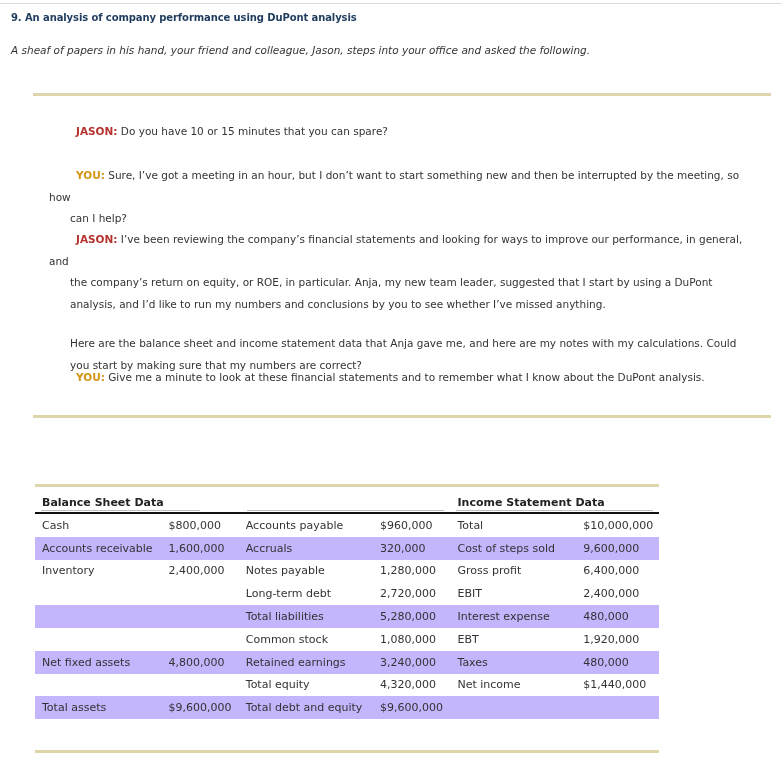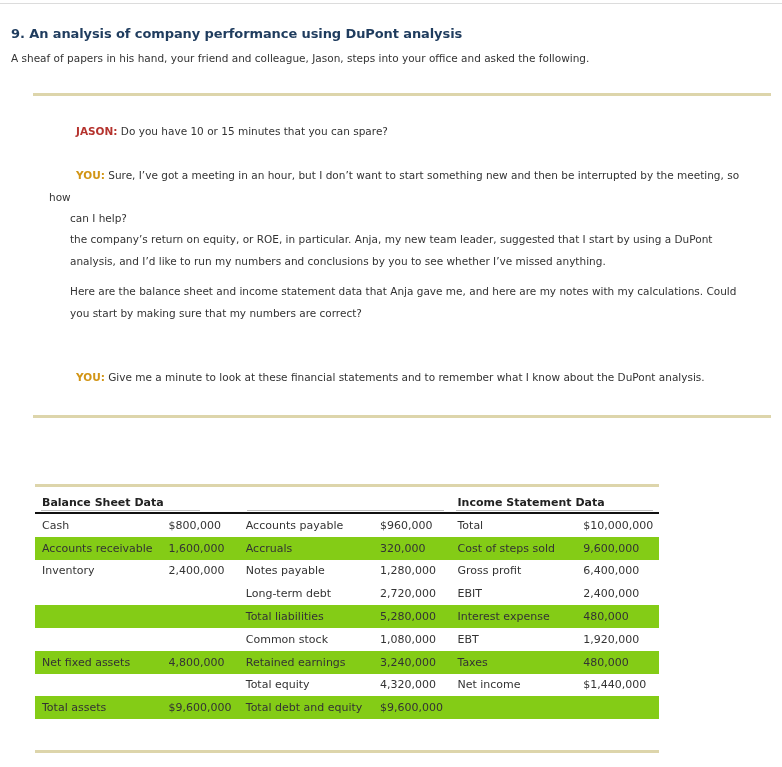--- a/index.html
+++ b/index.html
@@ -17,33 +17,34 @@
     }
     .top-rule {
       position: absolute;
       left: 0; top: 3px;
       width: 782px;
       height: 1px;
       background: #dcdcdc;
     }
     .question-title {
       position: absolute;
-      left: 11px; top: 26px;
-      font-size: 13px;
+      left: 11px; top: 12px;
+      font-size: 10px;
       font-weight: bold;
       color: #1f3c5e;
       white-space: nowrap;
       letter-spacing: -0.1px;
     }
     .intro {
       position: absolute;
-      left: 11px; top: 52px;
+      left: 11px; top: 44px;
       font-size: 10.5px;
       color: #333;
       white-space: nowrap;
+      font-style: italic;
     }
     .tan-rule {
       position: absolute;
       left: 33px;
       width: 738px;
       height: 3px;
       background: #ddd5ab;
     }
     .dialog {
       position: absolute;
@@ -75,21 +76,21 @@
       border-collapse: collapse;
       font-size: 11px;
       color: #333;
     }
     .fin-table td {
       height: 22.8px;
       padding: 0 0 0 7px;
       white-space: nowrap;
       vertical-align: middle;
     }
-    .fin-table tr.shade td { background: #84cc16; }
+    .fin-table tr.shade td { background: #c4b5fd; }
     .fin-table tr.hdr td {
       height: 20px;
       font-weight: bold;
       color: #222;
       padding-bottom: 0;
       vertical-align: bottom;
     }
     .hdr-cell {
       position: relative;
       border-bottom: 2px solid #111;
@@ -143,23 +144,24 @@
 <div class="dialog" style="top:121px;">
   <p><span class="speaker jason">JASON:</span><span> Do you have 10 or 15 minutes that you can spare?</span></p>
 </div>
 
 <div class="dialog" style="top:165px;">
   <p><span class="speaker you">YOU:</span><span> Sure, I’ve got a meeting in an hour, but I don’t want to start something new and then be interrupted by the meeting, so how</span></p>
   <p class="cont">can I help?</p>
 </div>
 
 <div class="dialog" style="top:229px;">
+  <p><span class="speaker jason">JASON:</span><span> I’ve been reviewing the company’s financial statements and looking for ways to improve our performance, in general, and</span></p>
   <p class="cont">the company’s return on equity, or ROE, in particular. Anja, my new team leader, suggested that I start by using a DuPont</p>
   <p class="cont">analysis, and I’d like to run my numbers and conclusions by you to see whether I’ve missed anything.</p>
-  <p class="cont" style="margin-top:9px;">Here are the balance sheet and income statement data that Anja gave me, and here are my notes with my calculations. Could</p>
+  <p class="cont" style="margin-top:18px;">Here are the balance sheet and income statement data that Anja gave me, and here are my notes with my calculations. Could</p>
   <p class="cont">you start by making sure that my numbers are correct?</p>
 </div>
 
 <div class="dialog" style="top:367px;">
   <p><span class="speaker you">YOU:</span><span> Give me a minute to look at these financial statements and to remember what I know about the DuPont analysis.</span></p>
 </div>
 
 <div class="tan-rule" style="top:415px;"></div>
 
 <div class="table-top-rule"></div>

